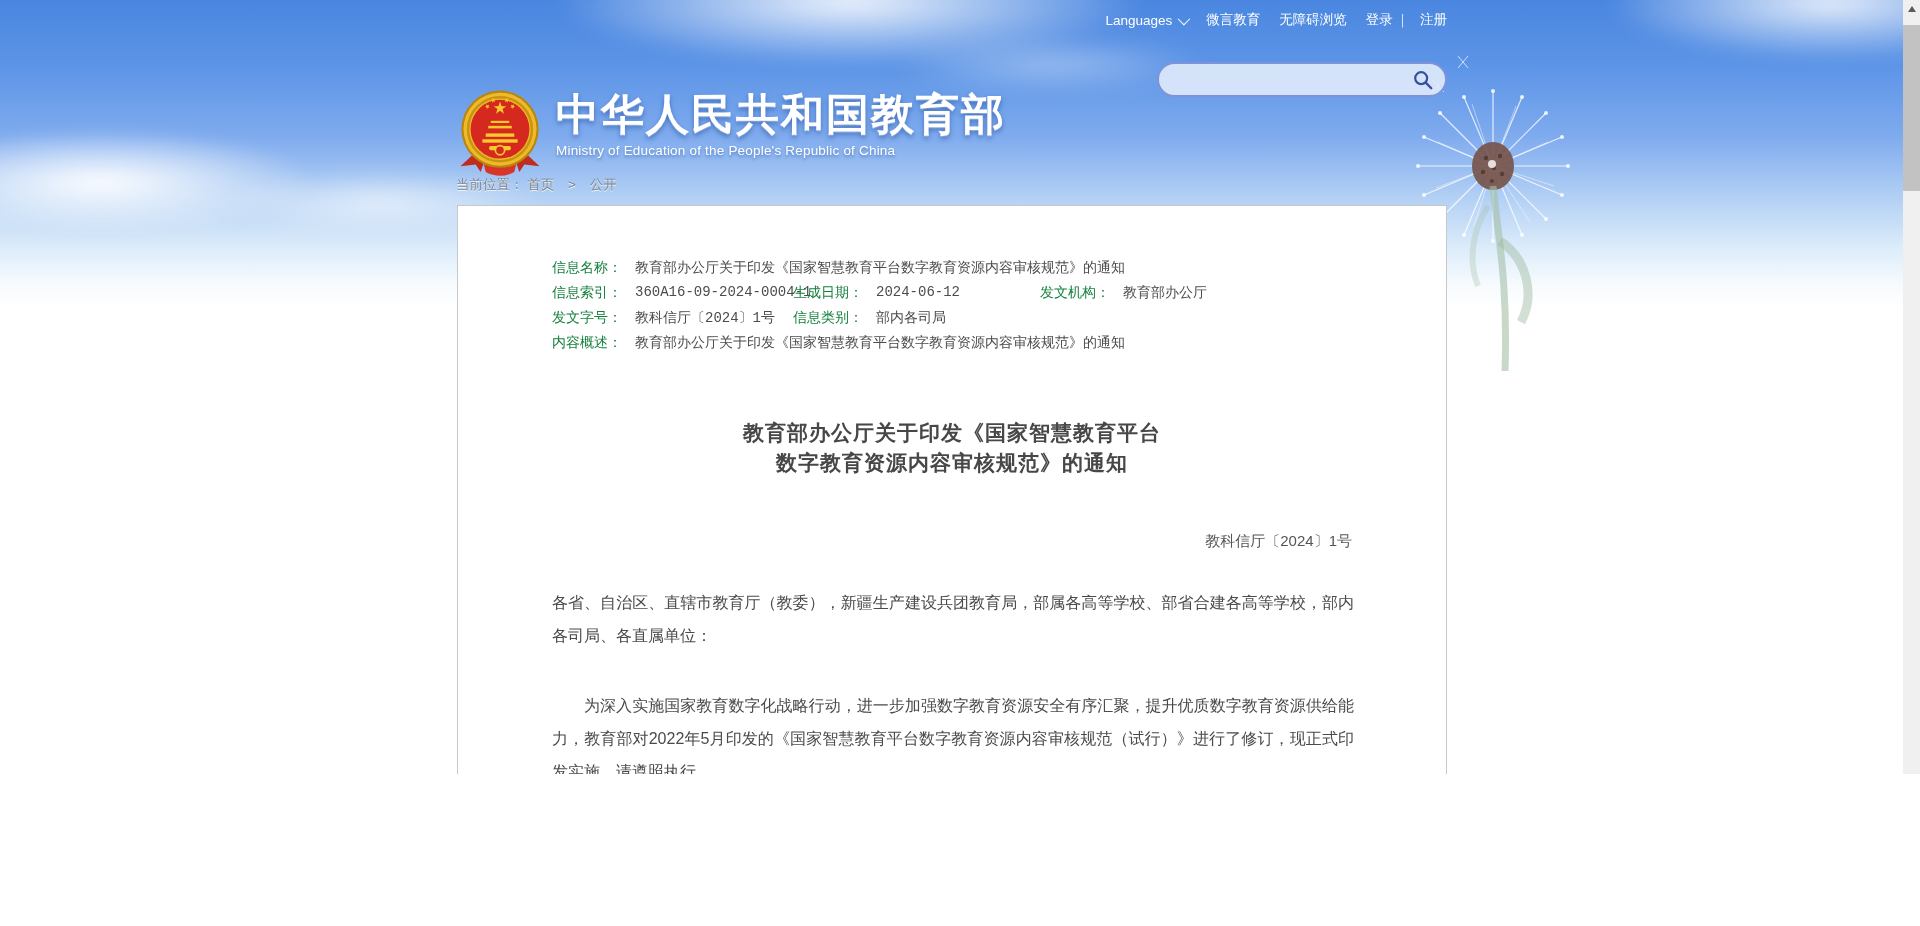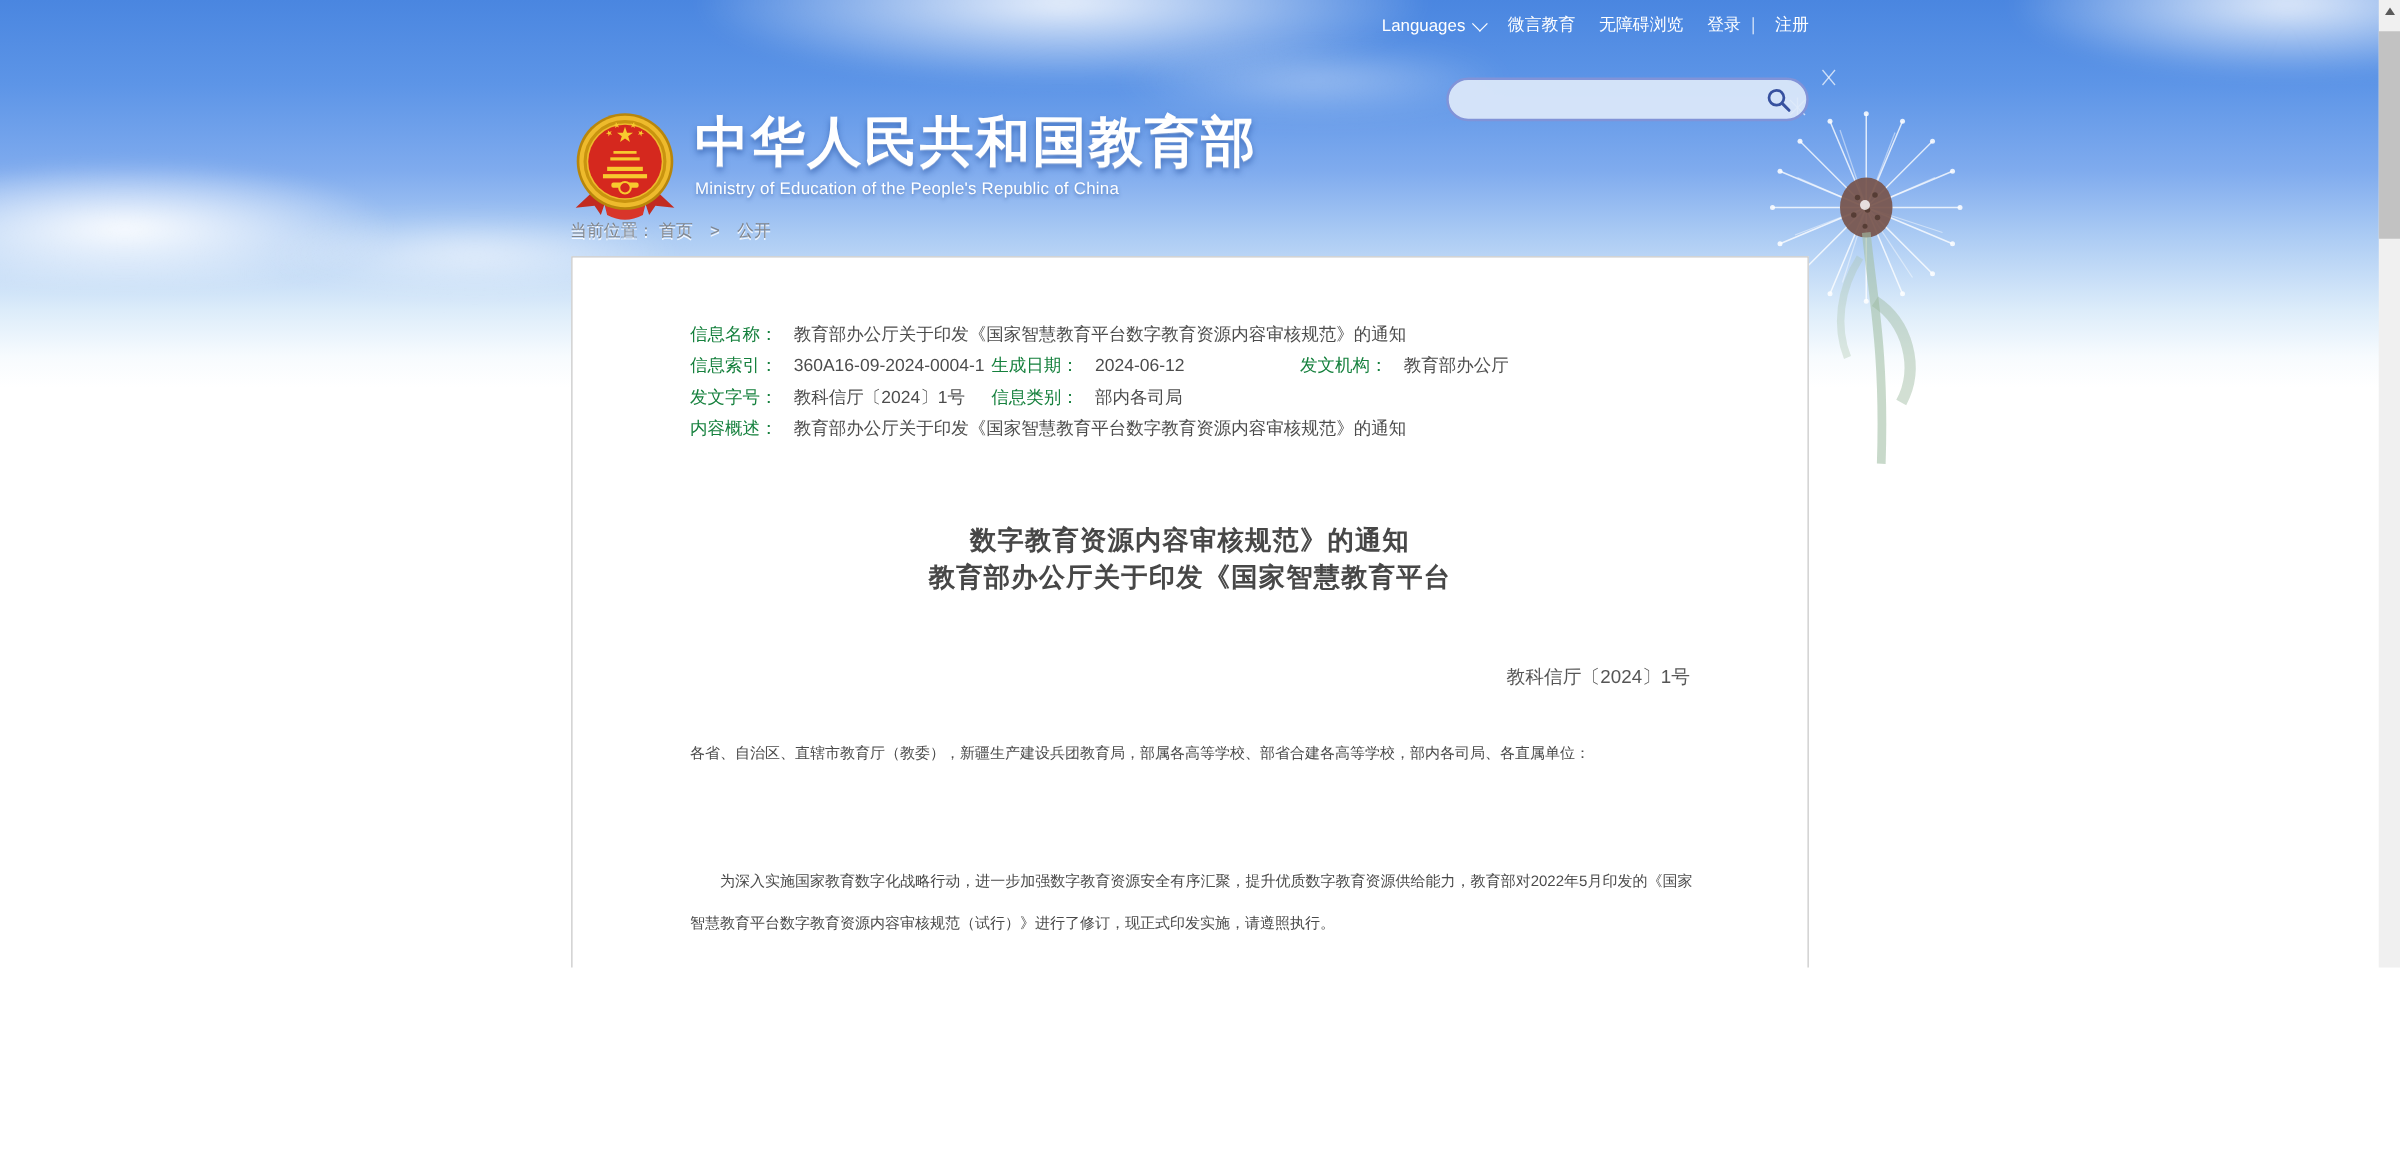--- a/index.html
+++ b/index.html
@@ -58,29 +58,29 @@
   .breadcrumb a { color:#82868c; text-decoration:none; cursor:pointer; }
   .bc-sep { margin:0 10px; }
 
   
   .panel { position:absolute; left:457px; top:205px; width:990px; height:900px;
     background:#fff; border:1px solid #c8c8c8; }
 
   .meta-block { position:absolute; left:94px; top:53px; width:802px; font-size:14px; }
   .meta-row { position:relative; height:25px; }
   .m-label { position:absolute; font-weight:normal; color:#15803d; }
-  .m-val { position:absolute; color:#4c4c4c; font-family:Liberation Sans, sans-serif; }
+  .m-val { position:absolute; color:#4c4c4c; font-family:Liberation Mono, monospace; }
   .x0 { left:0; } .v0 { left:83px; } .x1 { left:241px; } .v1 { left:324px; }
   .x2 { left:488px; } .v2 { left:571px; }
 
   .doc-title { position:absolute; left:0; top:212px; width:100%; text-align:center;
     font-size:21px; font-weight:bold; color:#474747; line-height:30px; letter-spacing:1px; }
   .doc-number { position:absolute; right:94px; top:326px; font-size:15px; color:#555; }
 
-  .para { position:absolute; left:94px; width:802px; font-size:12px; color:#4a4a4a;
+  .para { position:absolute; left:94px; width:802px; font-size:16px; color:#4a4a4a;
     line-height:33px; text-align:justify; }
   .p1 { top:380px; }
   .p2 { top:483px; text-indent:2em; }
   .sig { position:absolute; right:94px; top:613px; font-size:16px; color:#4a4a4a; }
   .date { position:absolute; right:94px; top:676px; font-size:16px; color:#4a4a4a; }
 
   
   .scrollbar { position:absolute; right:0; top:0; width:17px; height:926px; background:#f0f0f0; z-index:50; }
   .sb-btn { position:absolute; left:0; width:17px; height:17px; display:flex; align-items:center;
     justify-content:center; cursor:pointer; }
@@ -253,22 +253,22 @@
         <span class="m-label x1">信息类别：</span>
         <span class="m-val v1">部内各司局</span>
       </div>
       <div class="meta-row">
         <span class="m-label x0">内容概述：</span>
         <span class="m-val v0">教育部办公厅关于印发《国家智慧教育平台数字教育资源内容审核规范》的通知</span>
       </div>
     </div>
 
     <div class="doc-title">
+      <div>教育部办公厅关于印发《国家智慧教育平台</div>
       <div>数字教育资源内容审核规范》的通知</div>
-      <div>教育部办公厅关于印发《国家智慧教育平台</div>
     </div>
 
     <div class="doc-number">教科信厅〔2024〕1号</div>
 
     <div class="para p1">各省、自治区、直辖市教育厅（教委），新疆生产建设兵团教育局，部属各高等学校、部省合建各高等学校，部内各司局、各直属单位：</div>
     <div class="para p2">为深入实施国家教育数字化战略行动，进一步加强数字教育资源安全有序汇聚，提升优质数字教育资源供给能力，教育部对2022年5月印发的《国家智慧教育平台数字教育资源内容审核规范（试行）》进行了修订，现正式印发实施，请遵照执行。</div>
 
     <div class="sig">教育部办公厅</div>
     <div class="date">2024年6月6日</div>
   </div>

